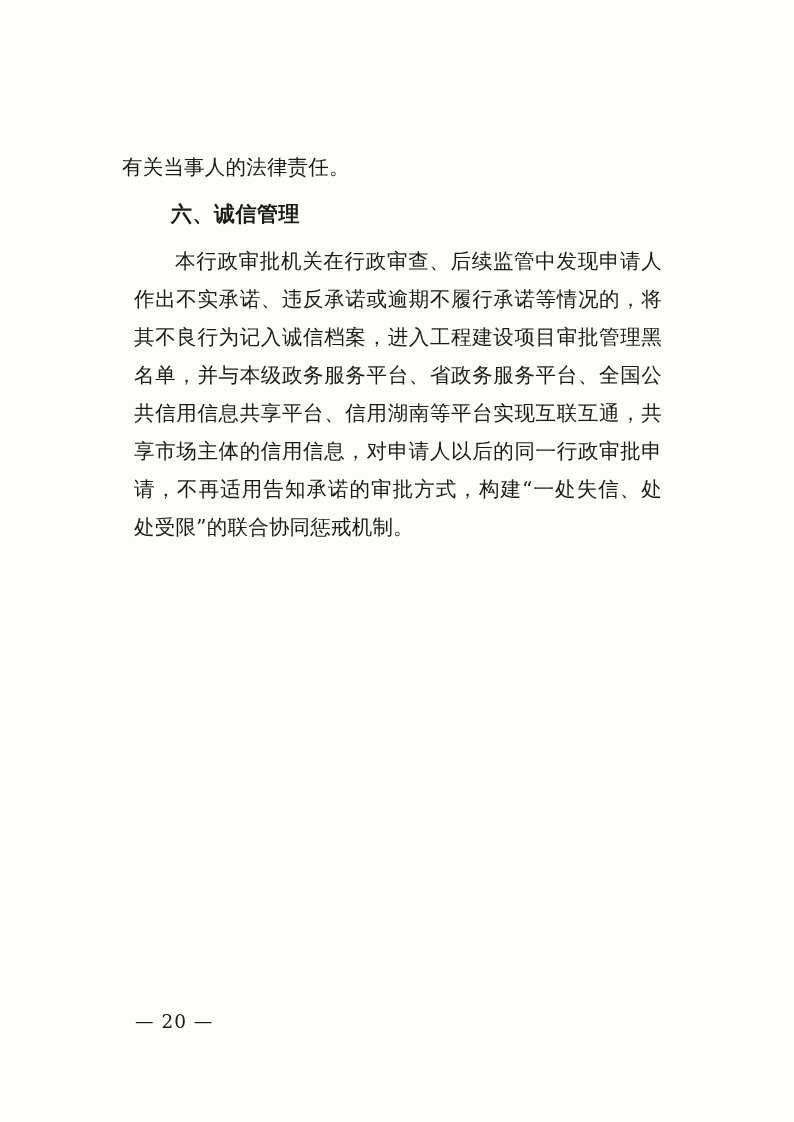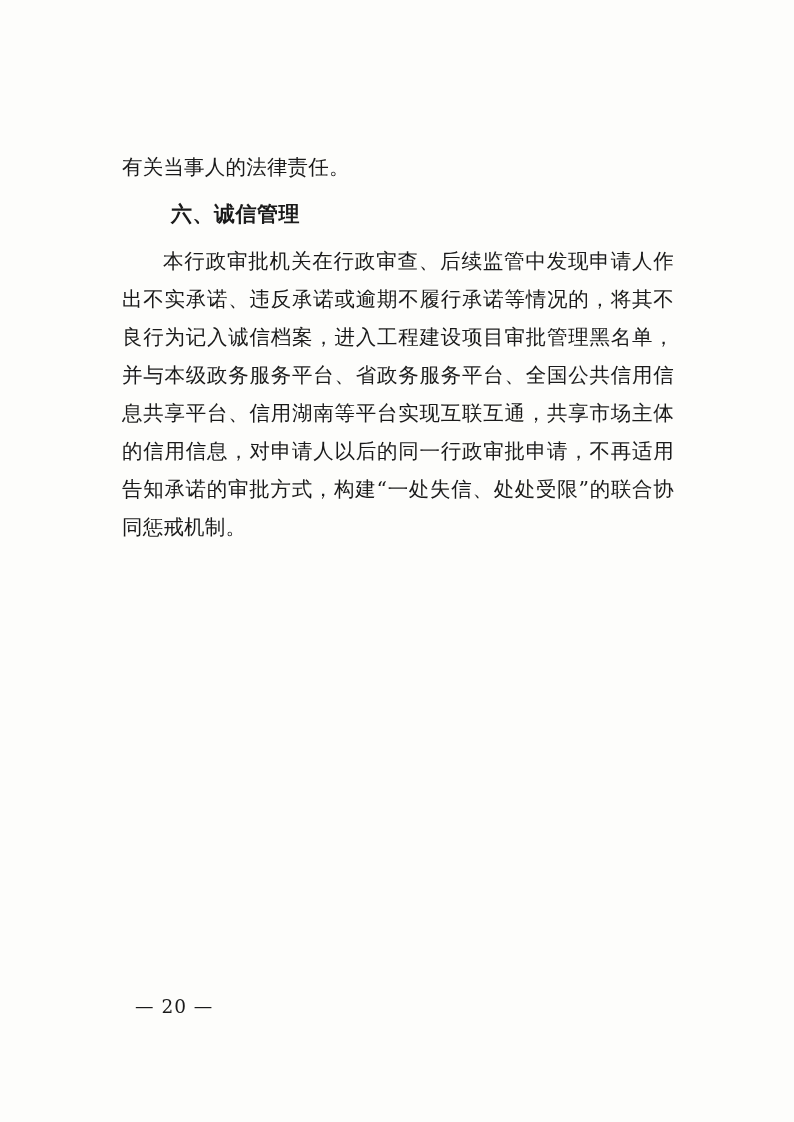--- a/index.html
+++ b/index.html
@@ -28,21 +28,21 @@
     left: 122px;
     top: 148px;
     width: 552px;
   }
   .para {
     font-size: 20.5px;
     line-height: 38px;
     text-align: justify;
     text-justify: inter-ideograph;
     letter-spacing: 0.2px;
-    margin: 0;
+    margin: 12px;
   }
   .cont-line {
     font-size: 20.5px;
     line-height: 38px;
     margin: 0;
     letter-spacing: 0.2px;
   }
   .heading {
     font-size: 21px;
     line-height: 40px;
@@ -52,21 +52,21 @@
     letter-spacing: 0.5px;
     font-family: "DejaVu Sans", "Liberation Sans", sans-serif;
   }
   .body-para {
     text-indent: 41px;
     margin-top: 2px;
   }
   .footer {
     position: absolute;
     left: 135px;
-    bottom: 105px;
+    bottom: 90px;
     font-size: 18.5px;
     letter-spacing: 1px;
     color: #1a1a1a;
   }
 </style>
 </head>
 <body>
 
 <div class="page">
   <div class="content">

